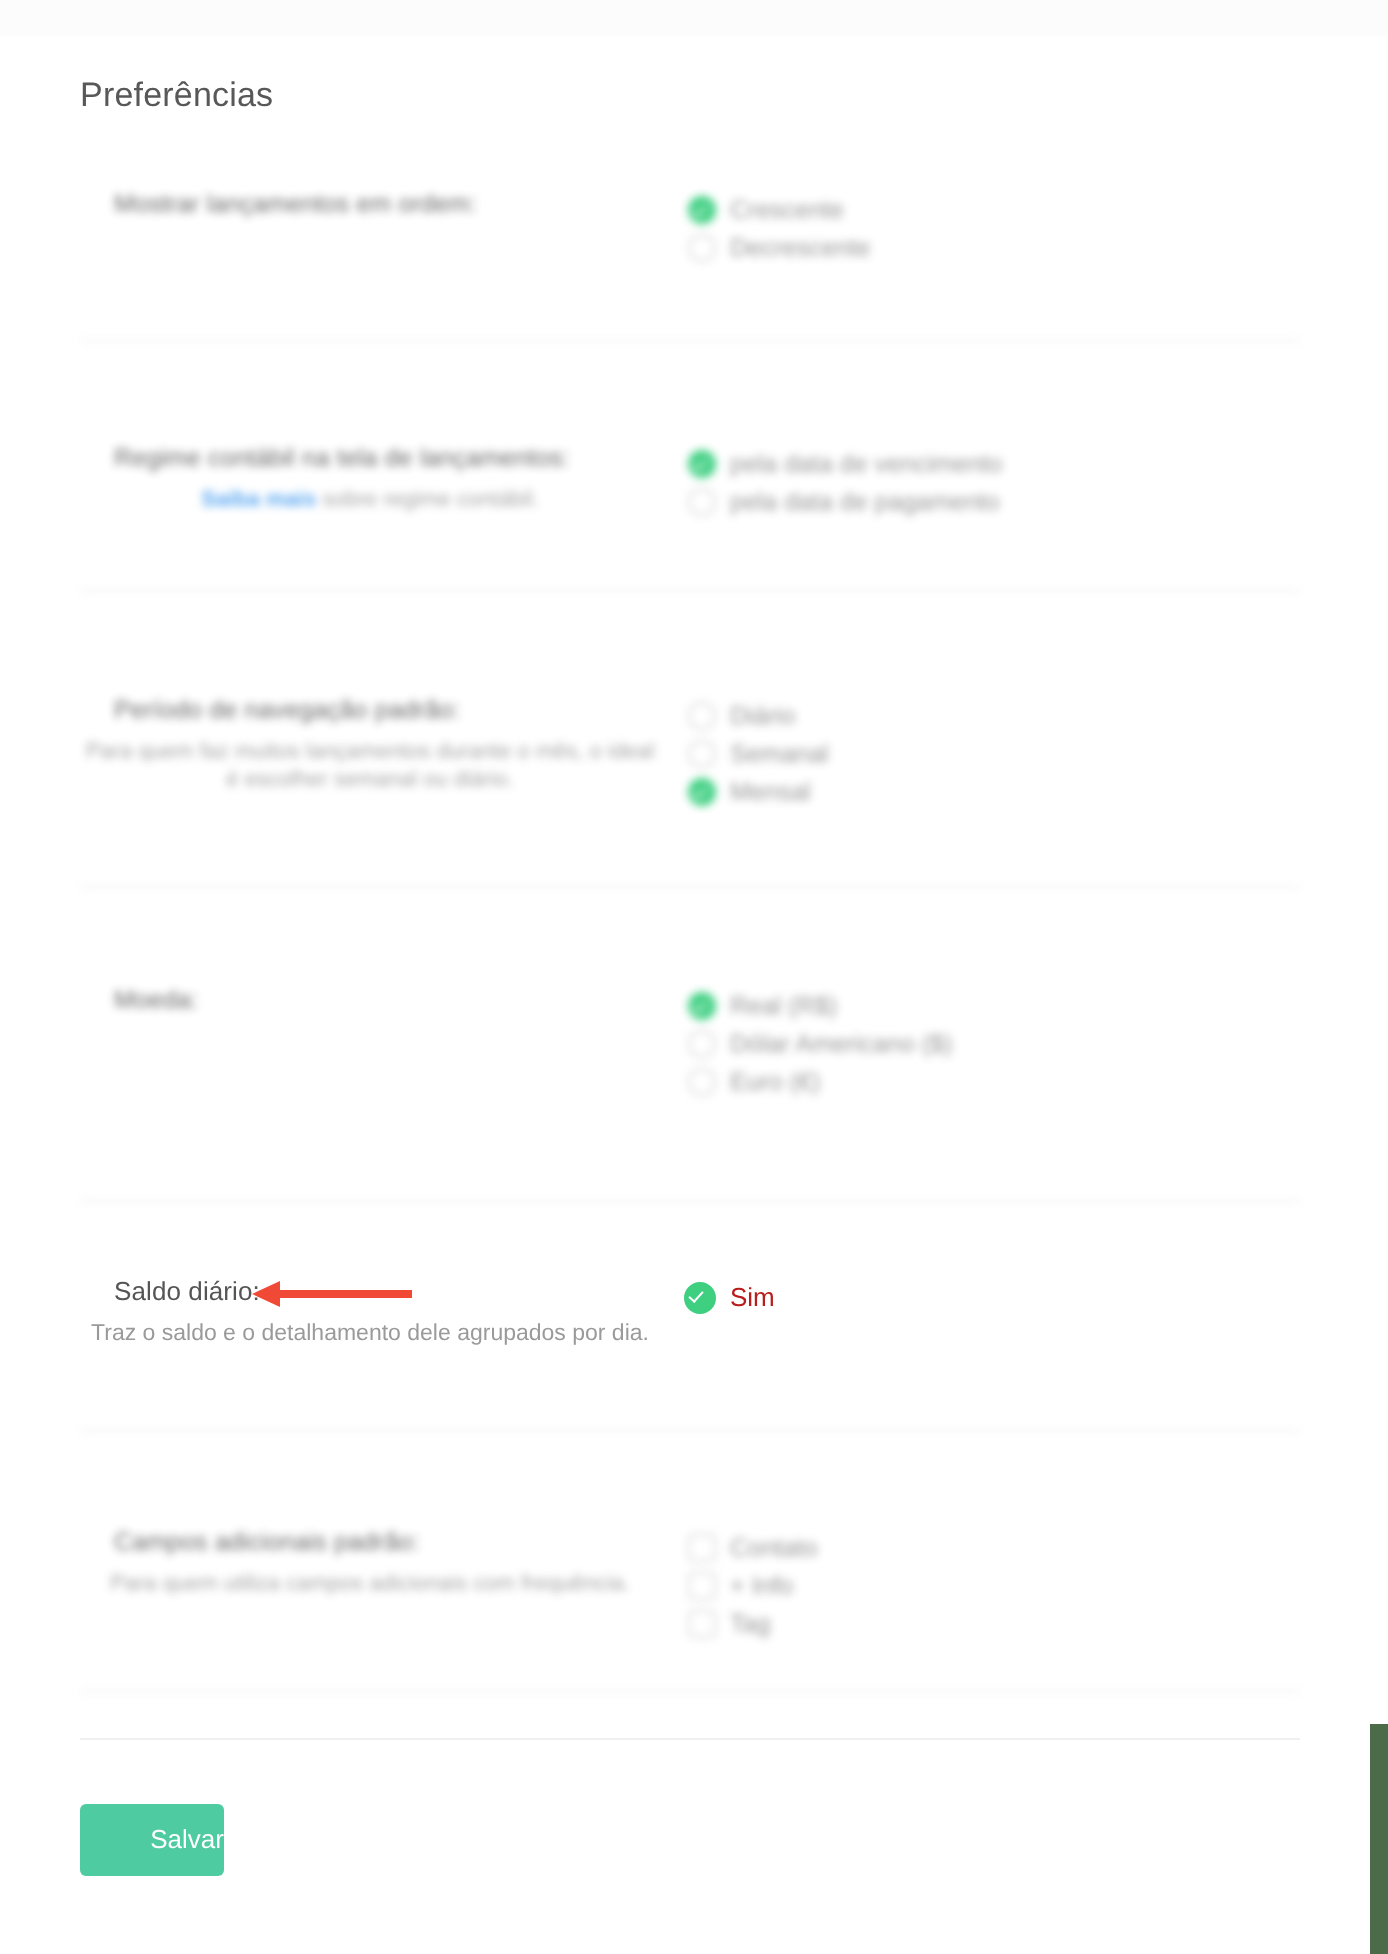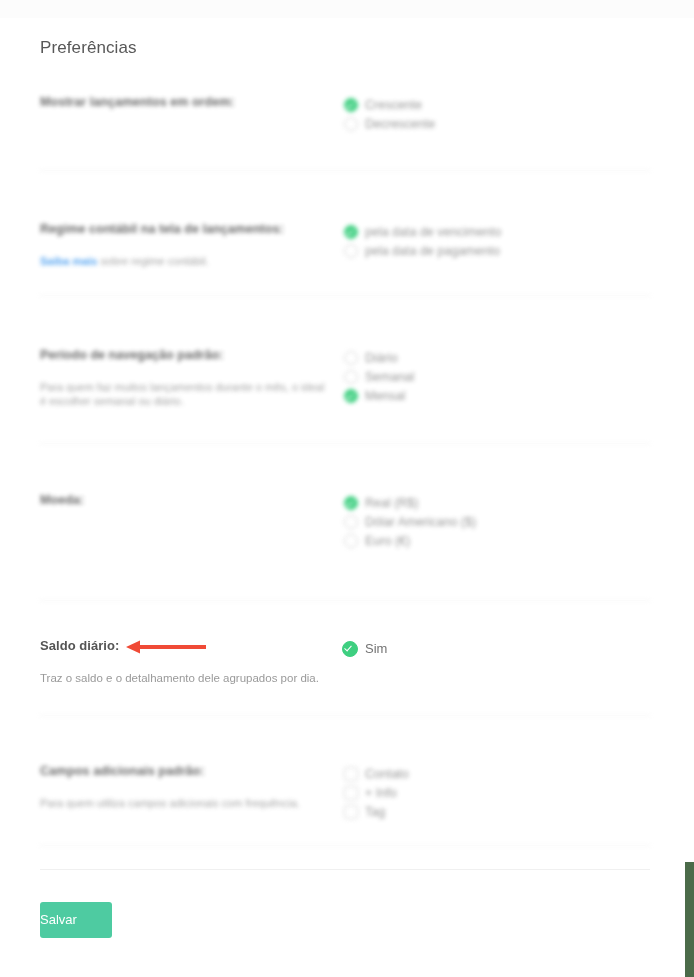--- a/index.html
+++ b/index.html
@@ -51,31 +51,33 @@
     left: 40px;
     width: 290px;
   }
   .opt-col {
     position: absolute;
     left: 344px;
     width: 320px;
   }
   .field-label {
     font-size: 12.5px;
-    font-weight: 700;
+    font-weight: 400;
     color: #5a5a5a;
     letter-spacing: 0.05px;
     white-space: nowrap;
+    margin-left: 17px;
   }
   .field-help {
     font-size: 11px;
     font-weight: 400;
     color: #9b9b9b;
     line-height: 14px;
-    margin-top: 18px;
+    margin-top: 7px;
+    text-align: center;
   }
   .field-help .link {
     color: #4a9ef0;
     font-weight: 700;
   }
 
   
   .opt-row {
     display: flex;
     align-items: center;
@@ -136,21 +138,21 @@
   
   .sharp .field-label {
     color: #555555;
     font-size: 13px;
   }
   .sharp .field-help {
     color: #9a9a9a;
     font-size: 11.5px;
   }
   .sharp .opt-label {
-    color: #737373;
+    color: #b91c1c;
     font-size: 13px;
     text-align: center;
   }
   .sharp .radio.checked {
     background: #3ecf80;
     border-color: #3ecf80;
   }
   .sharp .radio {
     border-color: #d9d9d9;
   }
@@ -172,21 +174,21 @@
     top: 902px;
     width: 72px;
     height: 36px;
     border: none;
     border-radius: 3px;
     background: #4ecba1;
     color: #ffffff;
     font-family: "Liberation Sans", sans-serif;
     font-size: 13px;
     line-height: 36px;
-    text-align: left;
+    text-align: right;
     padding: 0;
     cursor: pointer;
   }
 
   
   .scrollbar-track {
     position: absolute;
     right: 0;
     top: 0;
     width: 9px;

